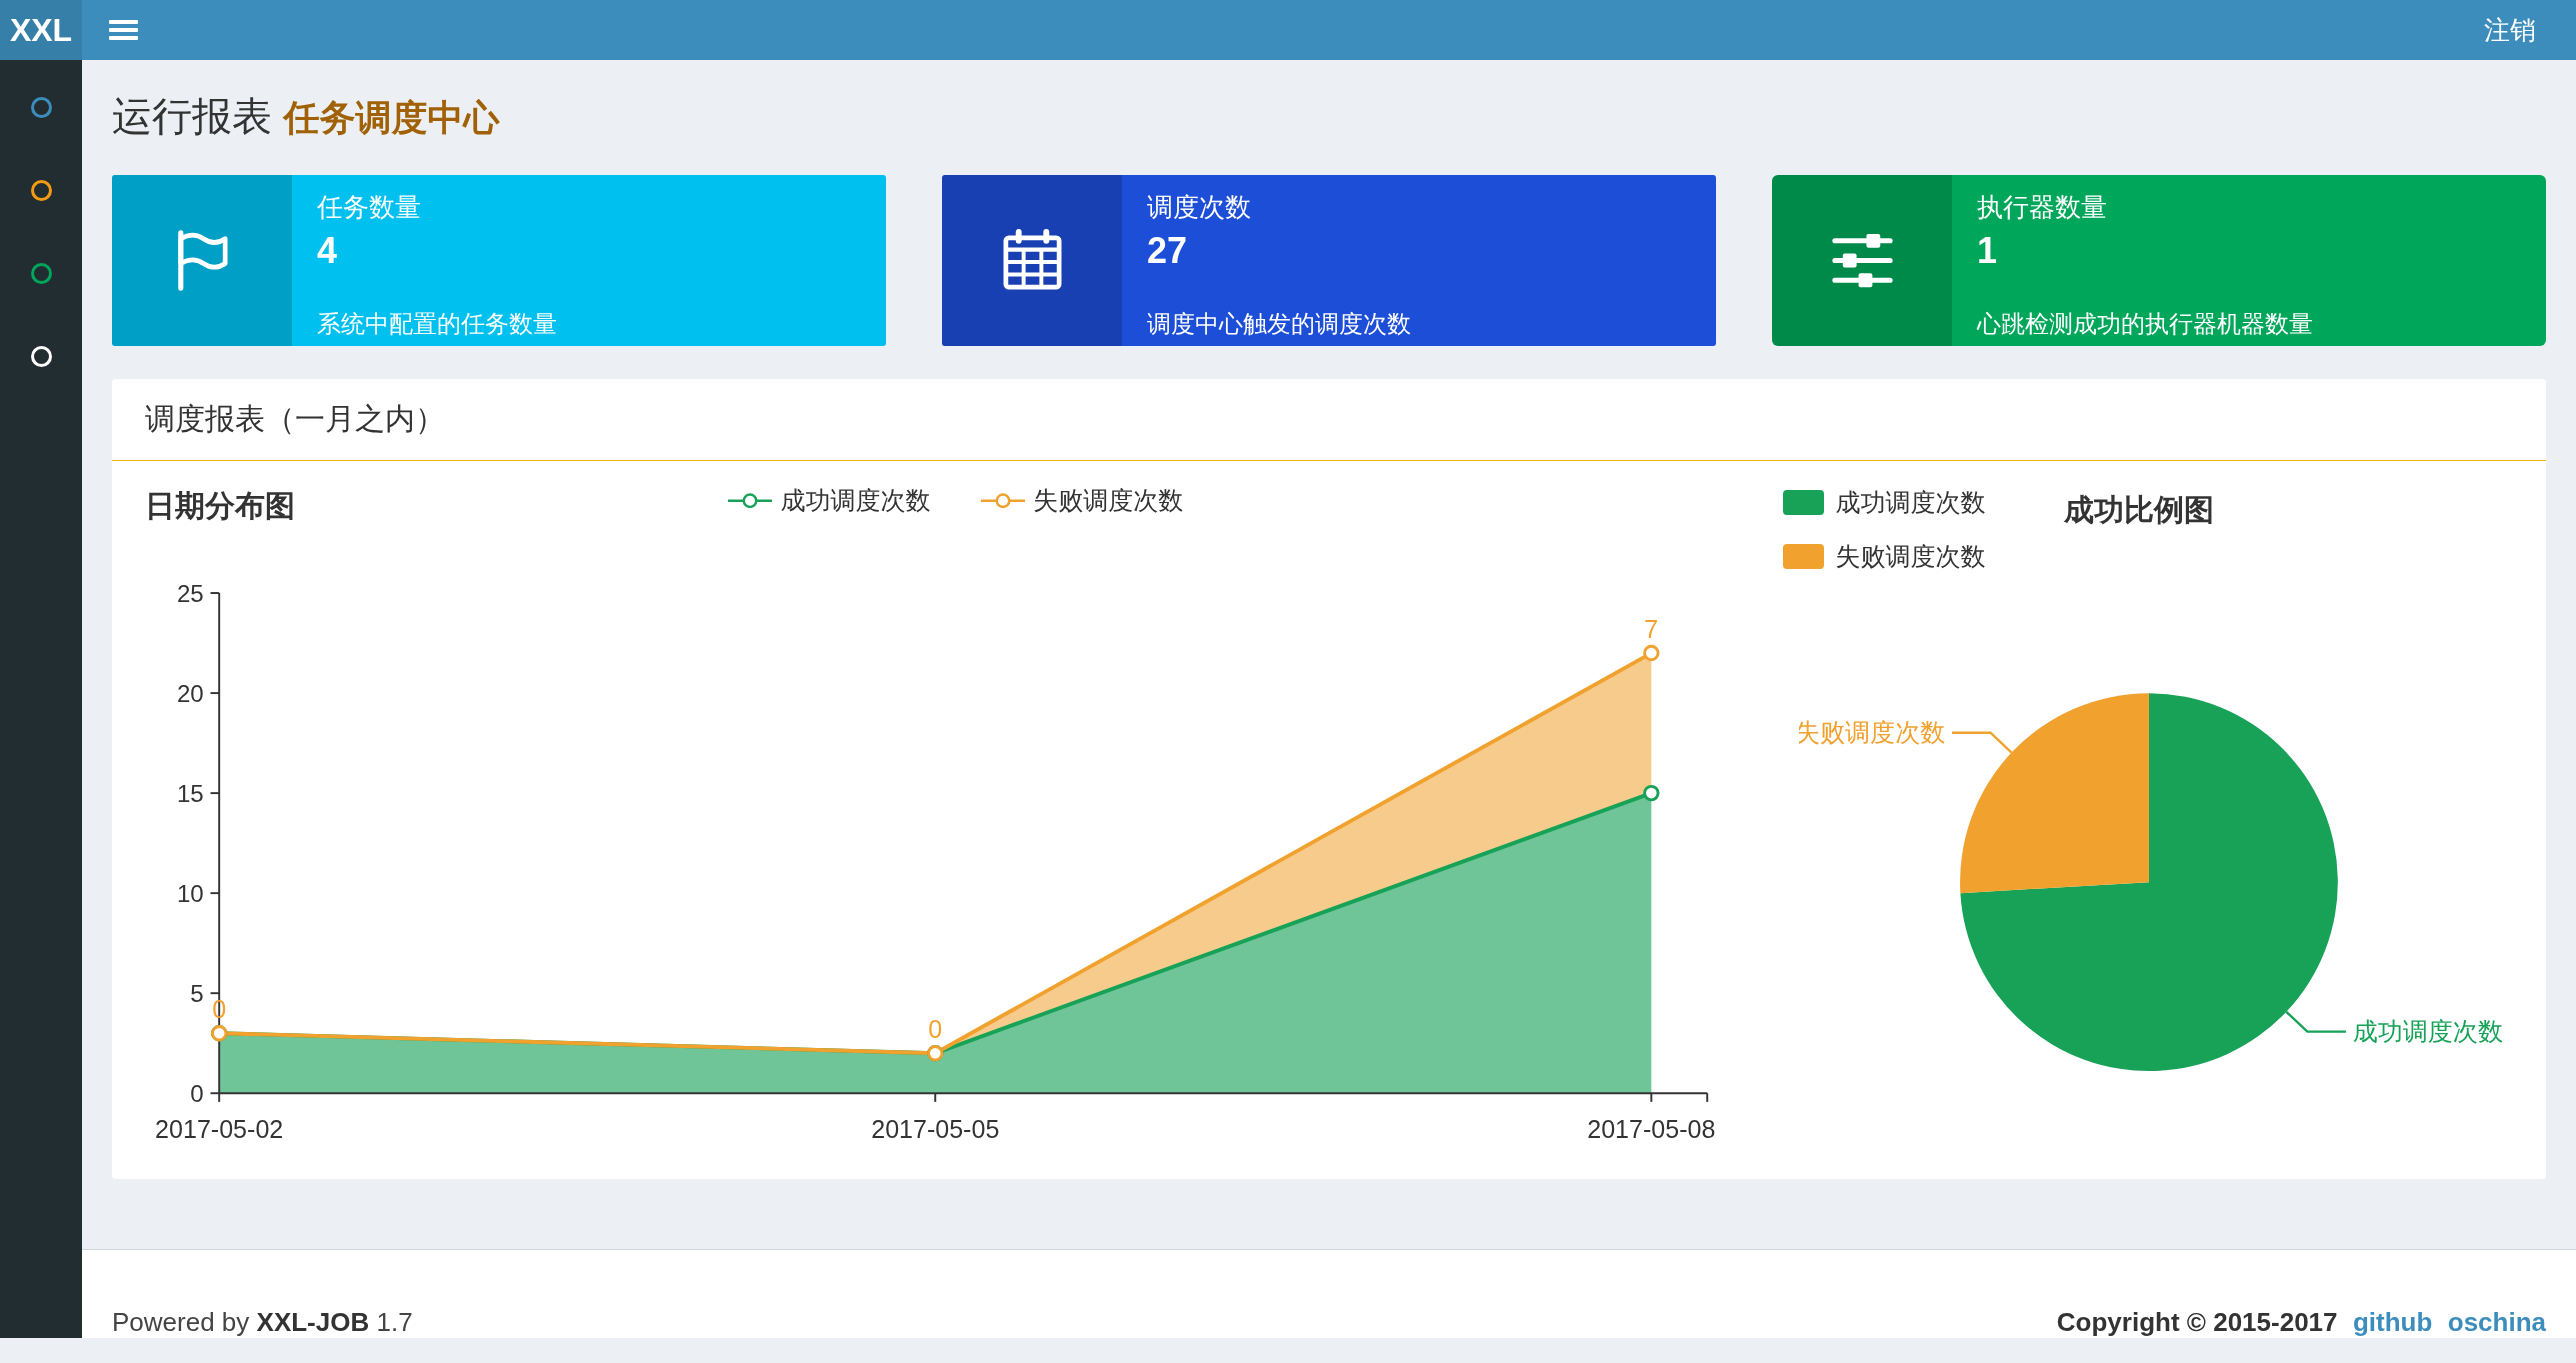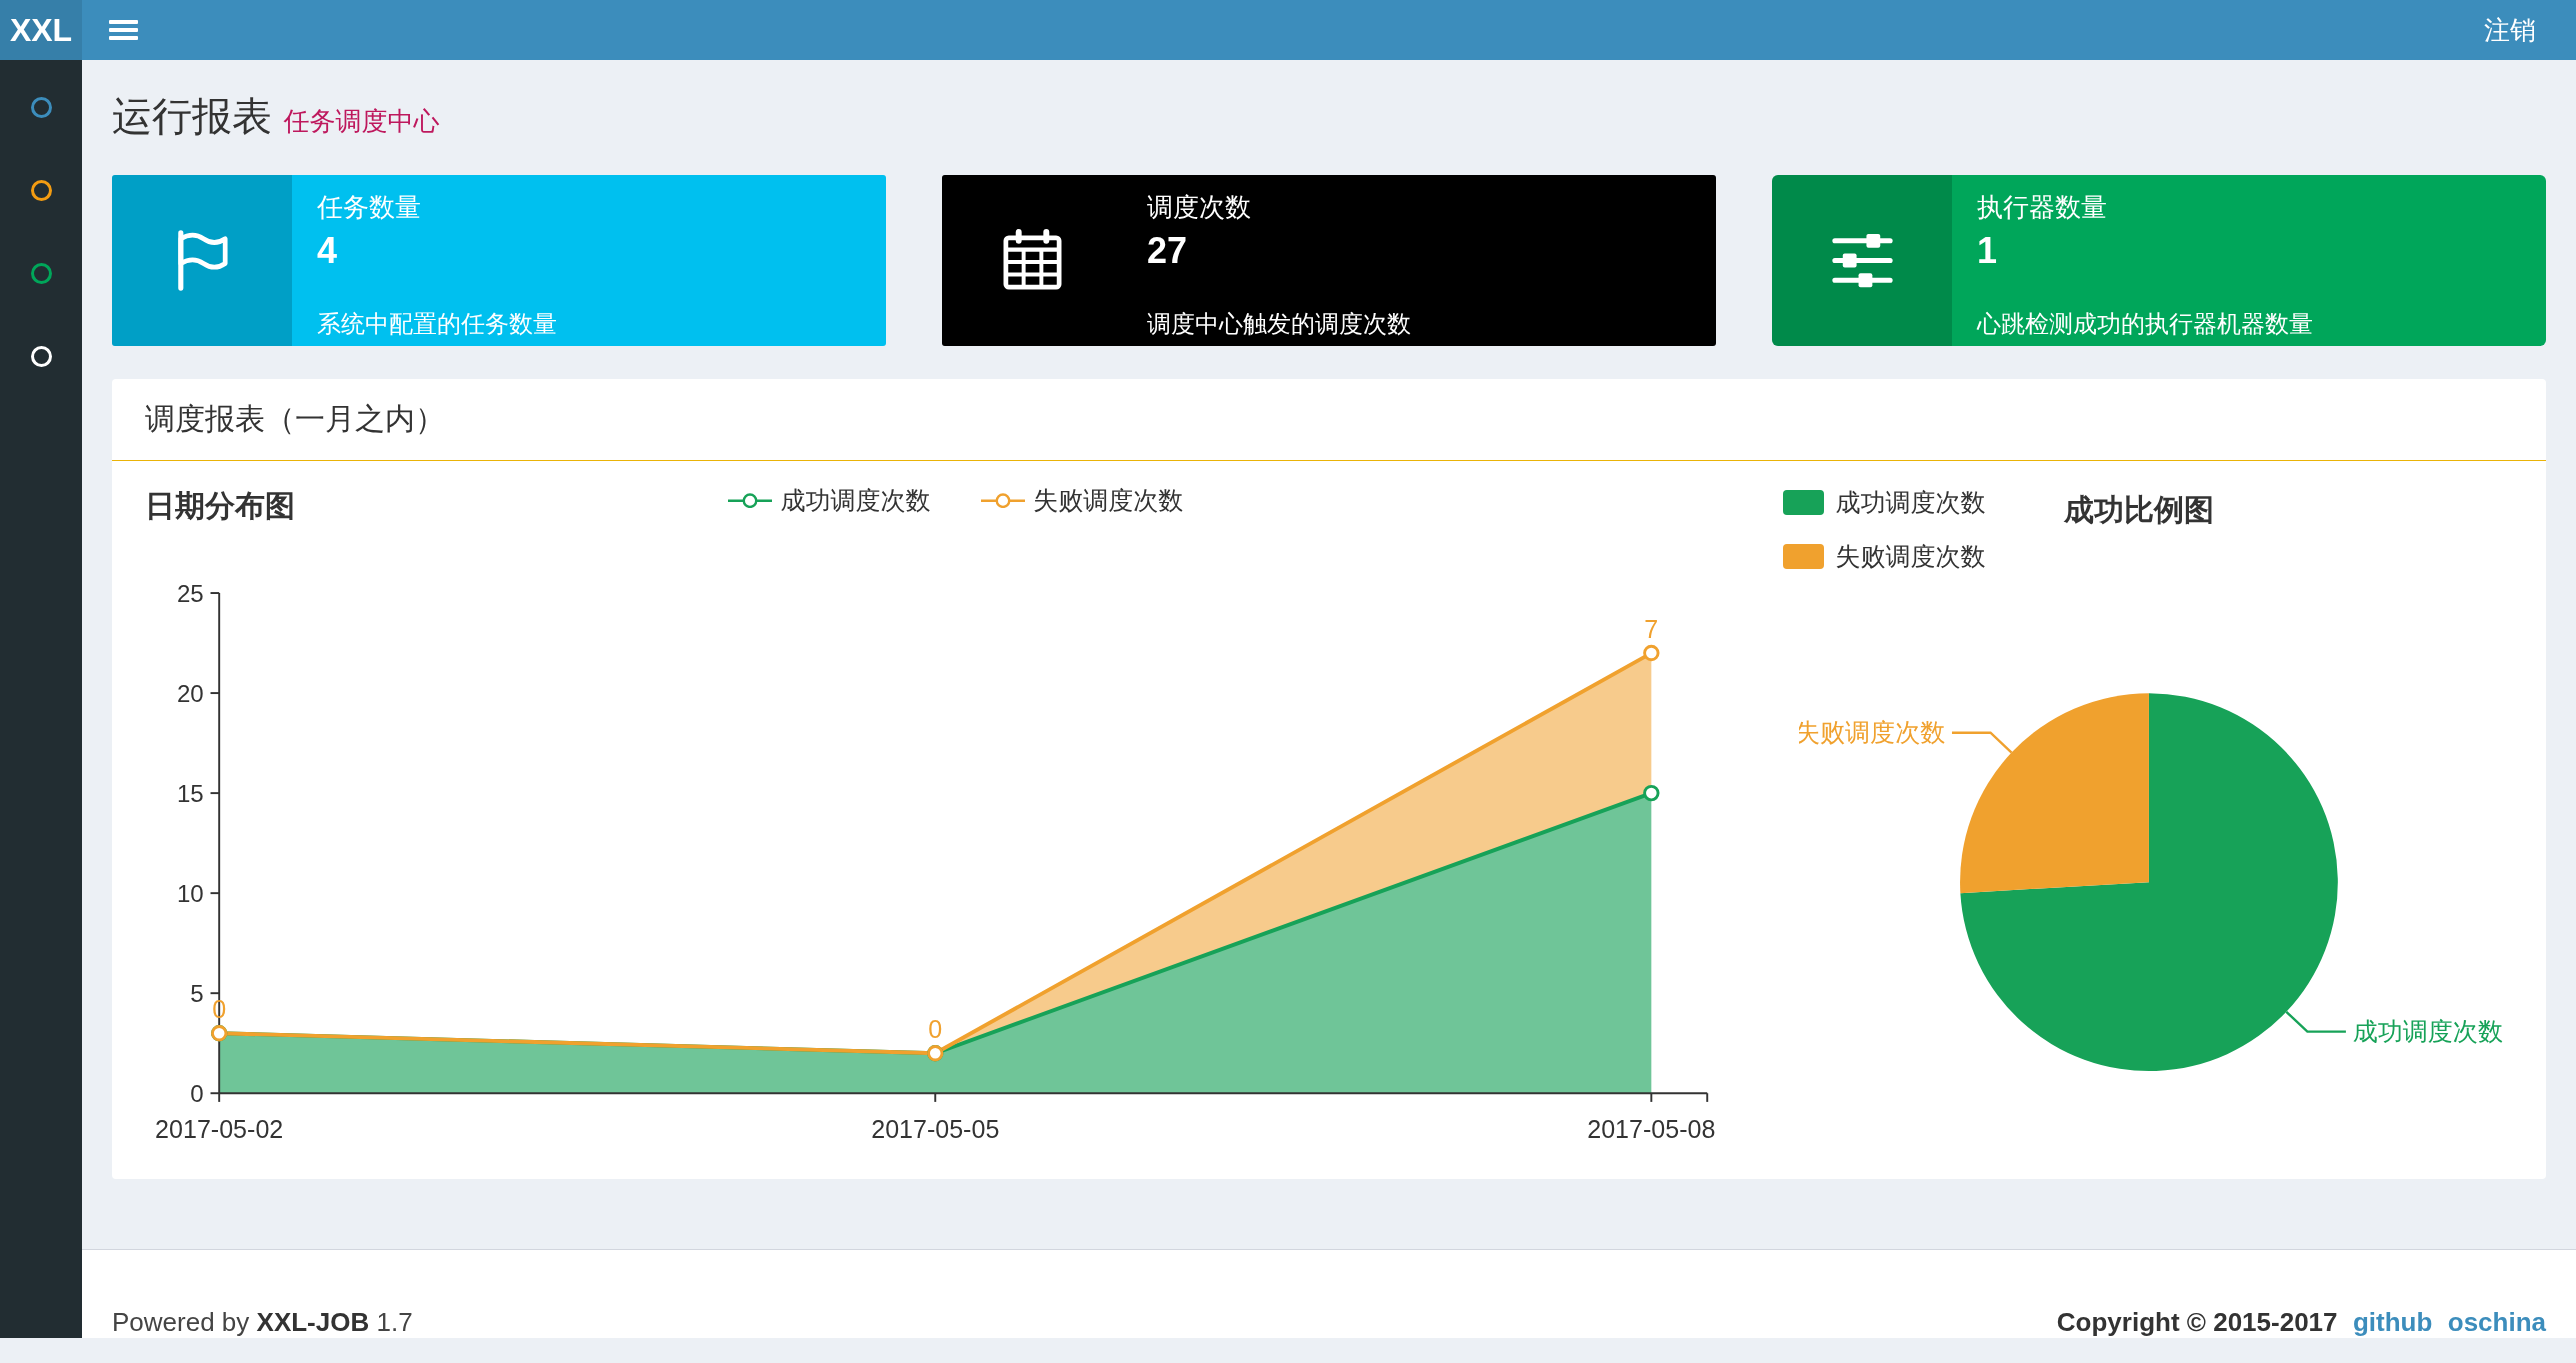--- a/index.html
+++ b/index.html
@@ -21,26 +21,26 @@
   
   .below { display:flex; }
   .sidebar { width:82px; background:#222d32; display:flex; flex-direction:column; align-items:center;
           padding-top:37px; gap:62px; }
   .side-circle { width:21px; height:21px; border:3.4px solid #fff; border-radius:50%; display:block; cursor:pointer; }
   .main-col { flex:1; display:flex; flex-direction:column; }
   .content { min-height:1189px; padding:0 30px; }
   
   .content-header { padding:29px 0 0; height:115px; }
   .content-header h1 { margin:0; font-size:40px; font-weight:normal; color:#333; }
-  .content-header small { font-size:26px; color:#be185d; margin-left:11.6px; font-weight:normal; }
+  .content-header small { font-size:36px; color:#a16207; margin-left:11.6px; font-weight:bold; }
   
   .info-row { display:flex; gap:56px; }
   .info-box { flex:1; height:171px; display:flex; color:#fff; border-radius:2.9px; overflow:hidden; }
   .box-aqua   { background:#00c0ef; }
-  .box-orange { background:#000000; }
+  .box-orange { background:#1d4ed8; }
   .box-green  { background:#00a65a;border-radius:6px; }
   .info-icon { width:180px; background:rgba(0,0,0,0.17); display:flex; align-items:center; justify-content:center; }
   .info-content { flex:1; padding:15.4px 27px 13.5px 25px; display:flex; flex-direction:column; }
   .info-label { font-size:26px; }
   .info-value { font-size:36px; font-weight:bold; margin-top:4.8px; }
   .info-divider { height:2.9px; background:#fff; margin-top:11.6px; }
   .info-desc { font-size:24px; margin-top:24px;font-family:Liberation Serif, serif; }
   
   .panel { margin-top:33px; background:#fff; border-radius:3.9px; }
   .panel-header { height:82px; padding:0 33px; display:flex; align-items:center; font-size:30px;

